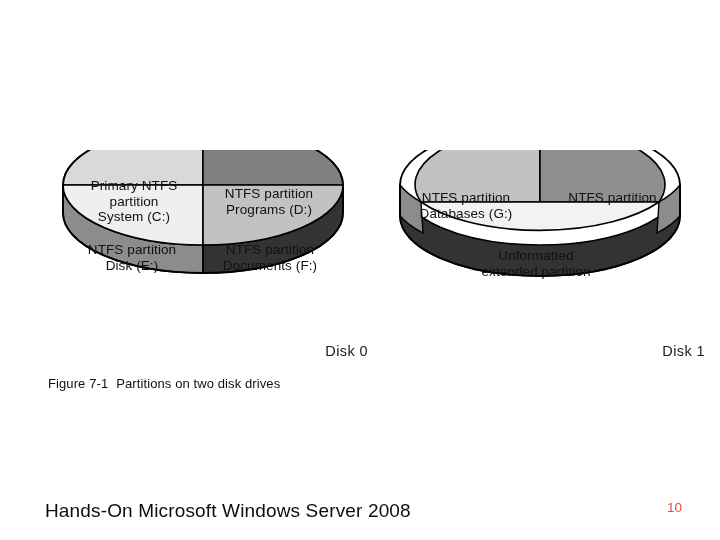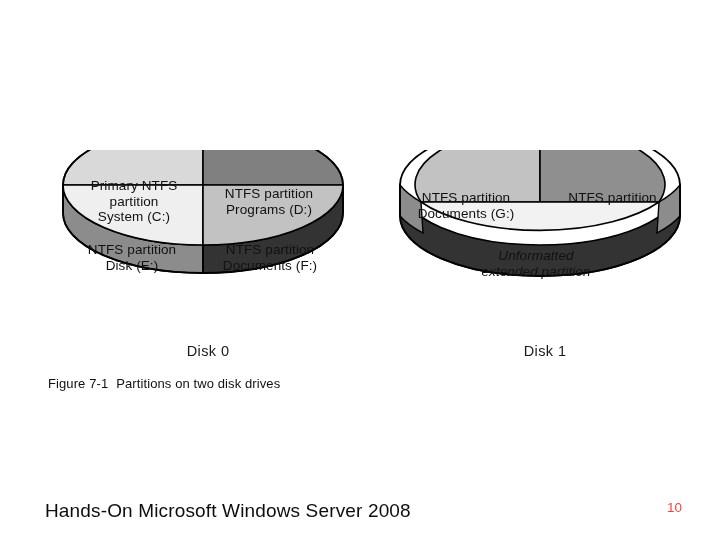--- a/index.html
+++ b/index.html
@@ -44,21 +44,21 @@
     position: absolute;
     left: 0;
     top: 0;
   }
 
   .disk-caption {
     position: absolute;
     left: 0;
     top: 193px;
     width: 320px;
-    text-align: center;
+    text-align: right;
     font-size: 14.5px;
     letter-spacing: 0.4px;
     color: #1a1a1a;
   }
 
   
   .seg-label {
     position: absolute;
     text-align: center;
     font-size: 13.5px;
@@ -71,21 +71,21 @@
 
   
   #d0-label-c  { left: 16px;  top: 28px;  width: 140px; }
   #d0-label-d  { left: 146px; top: 36px;  width: 150px; }
   #d0-label-e  { left: 14px;  top: 92px;  width: 140px; }
   #d0-label-f  { left: 146px; top: 92px;  width: 152px; }
 
   
   #d1-label-g  { left: 6px;   top: 40px;  width: 150px; }
   #d1-label-h  { left: 150px; top: 40px;  width: 155px; }
-  #d1-label-u  { left: 66px;  top: 98px;  width: 170px; font-style: italic; }
+  #d1-label-u  { left: 66px;  top: 98px;  width: 170px; }
 
   
   #figure-caption {
     position: absolute;
     left: 48px;
     top: 376px;
     font-size: 13px;
     color: #111111;
     letter-spacing: 0.1px;
   }
@@ -173,21 +173,21 @@
 
         <path d="M 155,52 L 155,-25 A 140,60 0 0 0 36,52 Z" fill="#c2c2c2" stroke="#000000" stroke-width="1.6"></path>
         <path d="M 155,52 L 155,-25 A 140,60 0 0 1 274,52 Z" fill="#8f8f8f" stroke="#000000" stroke-width="1.6"></path>
         <path d="M 155,52 L 36,52 A 140,60 0 0 0 274,52 Z" fill="#f2f2f2" stroke="#000000" stroke-width="1.6"></path>
 
         <path d="M 15,35 A 140,60 0 0 1 295,35 L 295,66 A 140,60 0 0 1 15,66 Z" fill="none" stroke="#000000" stroke-width="1.8"></path>
       </svg>
 
       <div class="seg-label" id="d1-label-g">
         <div>NTFS partition</div>
-        <div>Documents (G:)</div>
+        <div>Databases (G:)</div>
       </div>
       <div class="seg-label" id="d1-label-h">
         <div>NTFS partition</div>
       </div>
       <div class="seg-label" id="d1-label-u">
         <div>Unformatted</div>
         <div>extended partition</div>
       </div>
 
       <div class="disk-caption">Disk 1</div>

